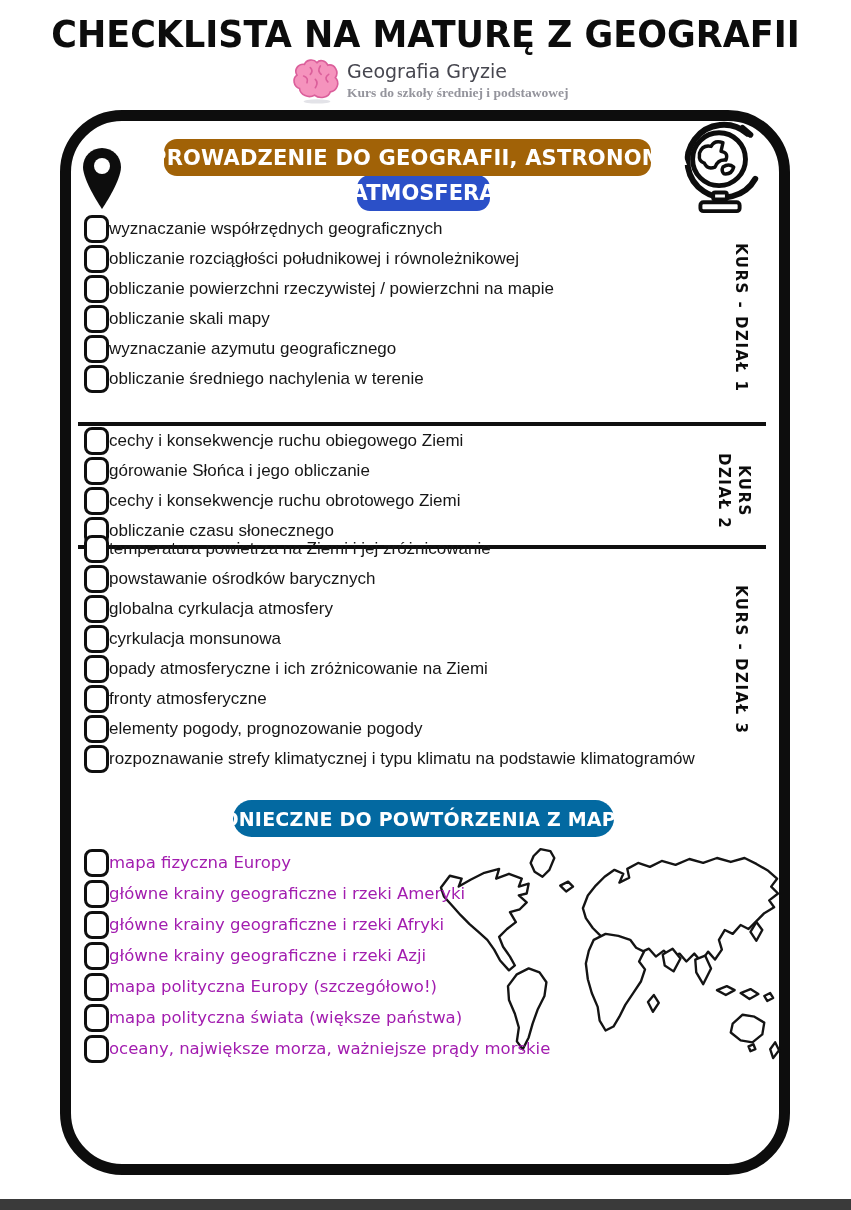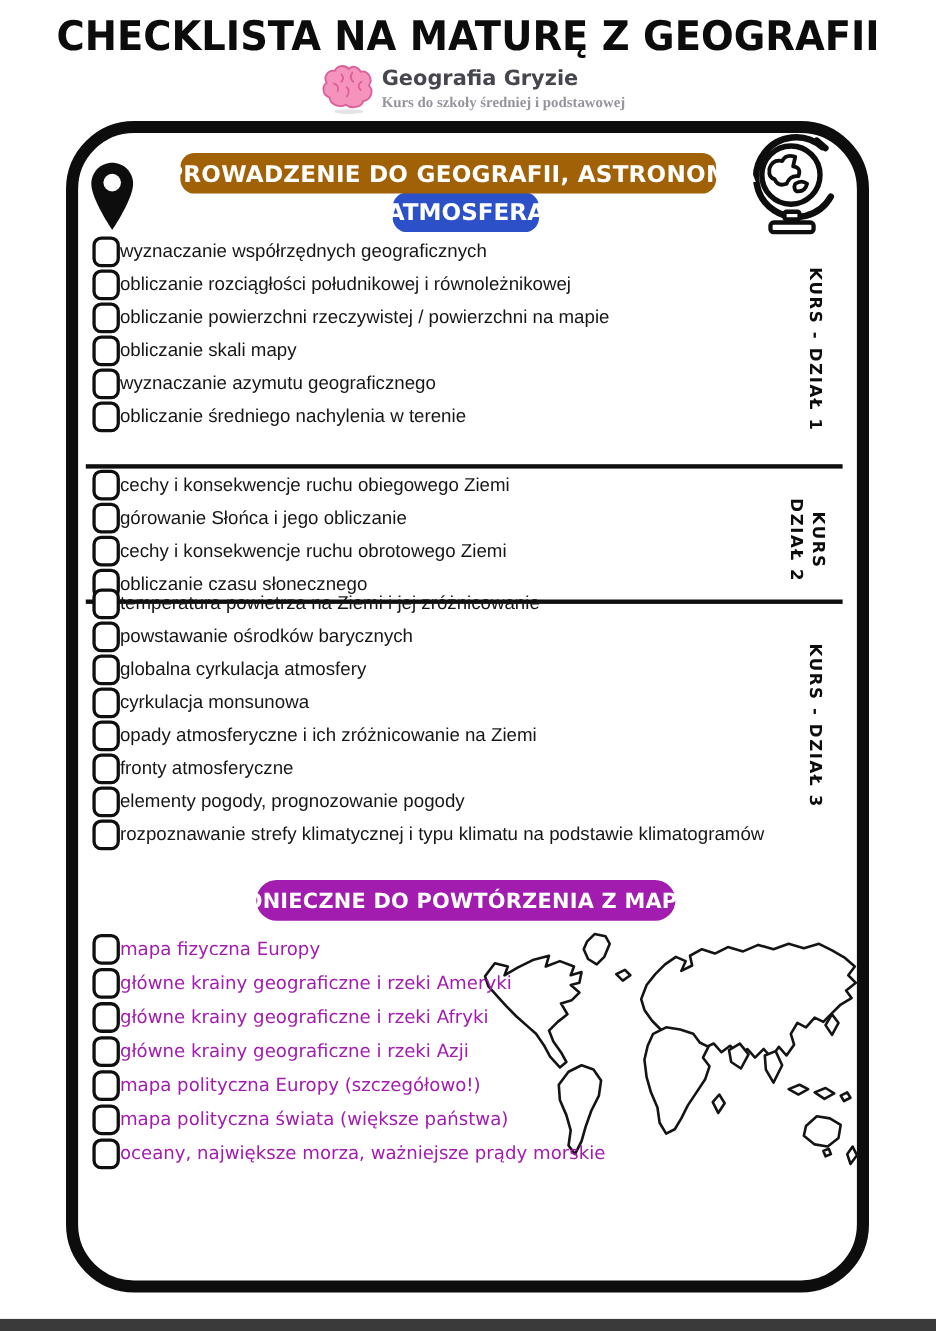--- a/index.html
+++ b/index.html
@@ -7,35 +7,35 @@
        font-family:"Liberation Sans", sans-serif;color:#141414;}
   .abs{position:absolute;}
 
   
   .page-title{top:14px;left:0;width:851px;text-align:center;
     font-family:"DejaVu Sans", sans-serif;font-weight:900;font-size:35px;
     letter-spacing:0px;color:#0c0c0c;transform:scaleY(1.06);}
 
   
   .logo-name{left:347px;top:60px;font-family:"DejaVu Sans", sans-serif;
-    font-weight:700;font-size:19px;color:#46464f;}
+    font-weight:400;font-size:19px;color:#46464f;}
   .logo-tagline{left:347px;top:85px;font-size:13.5px;color:#94949c;font-weight:600;font-family:Liberation Serif, serif;}
 
   
   .frame{left:60px;top:110px;width:708px;height:1043px;border:11px solid #0d0d0d;
     border-radius:62px;background:#fff;}
 
   
   .badge{display:flex;align-items:center;justify-content:center;white-space:nowrap;
     color:#fff;font-family:"DejaVu Sans", sans-serif;font-weight:700;}
   .badge-blue1{left:164px;top:139px;width:487px;height:37px;background:#a16207;
     border-radius:13px;font-size:21px;letter-spacing:.2px;z-index:3;}
   .badge-blue2{left:357px;top:175px;width:133px;height:36px;background:#2b50c8;
     border-radius:13px;font-size:21px;z-index:2;}
-  .badge-green{left:233px;top:800px;width:381px;height:37px;background:#a21caf;
+  .badge-green{left:233px;top:800px;width:381px;height:37px;background:#0369a1;
     border-radius:19px;font-size:19px;letter-spacing:.2px;}
 
   
   .section{display:flex;flex-direction:column;}
   .row{height:30px;display:flex;align-items:center;}
   .row-b{height:31px;}
   .cb{width:19px;height:22px;border:3.5px solid #0f0f0f;border-radius:8px;
       background:#fff;flex:none;}
   .lbl{font-size:17px;color:#161616;}
   .lbl-b{font-family:"DejaVu Sans", sans-serif;font-size:16.5px;color:#a21caf;}

